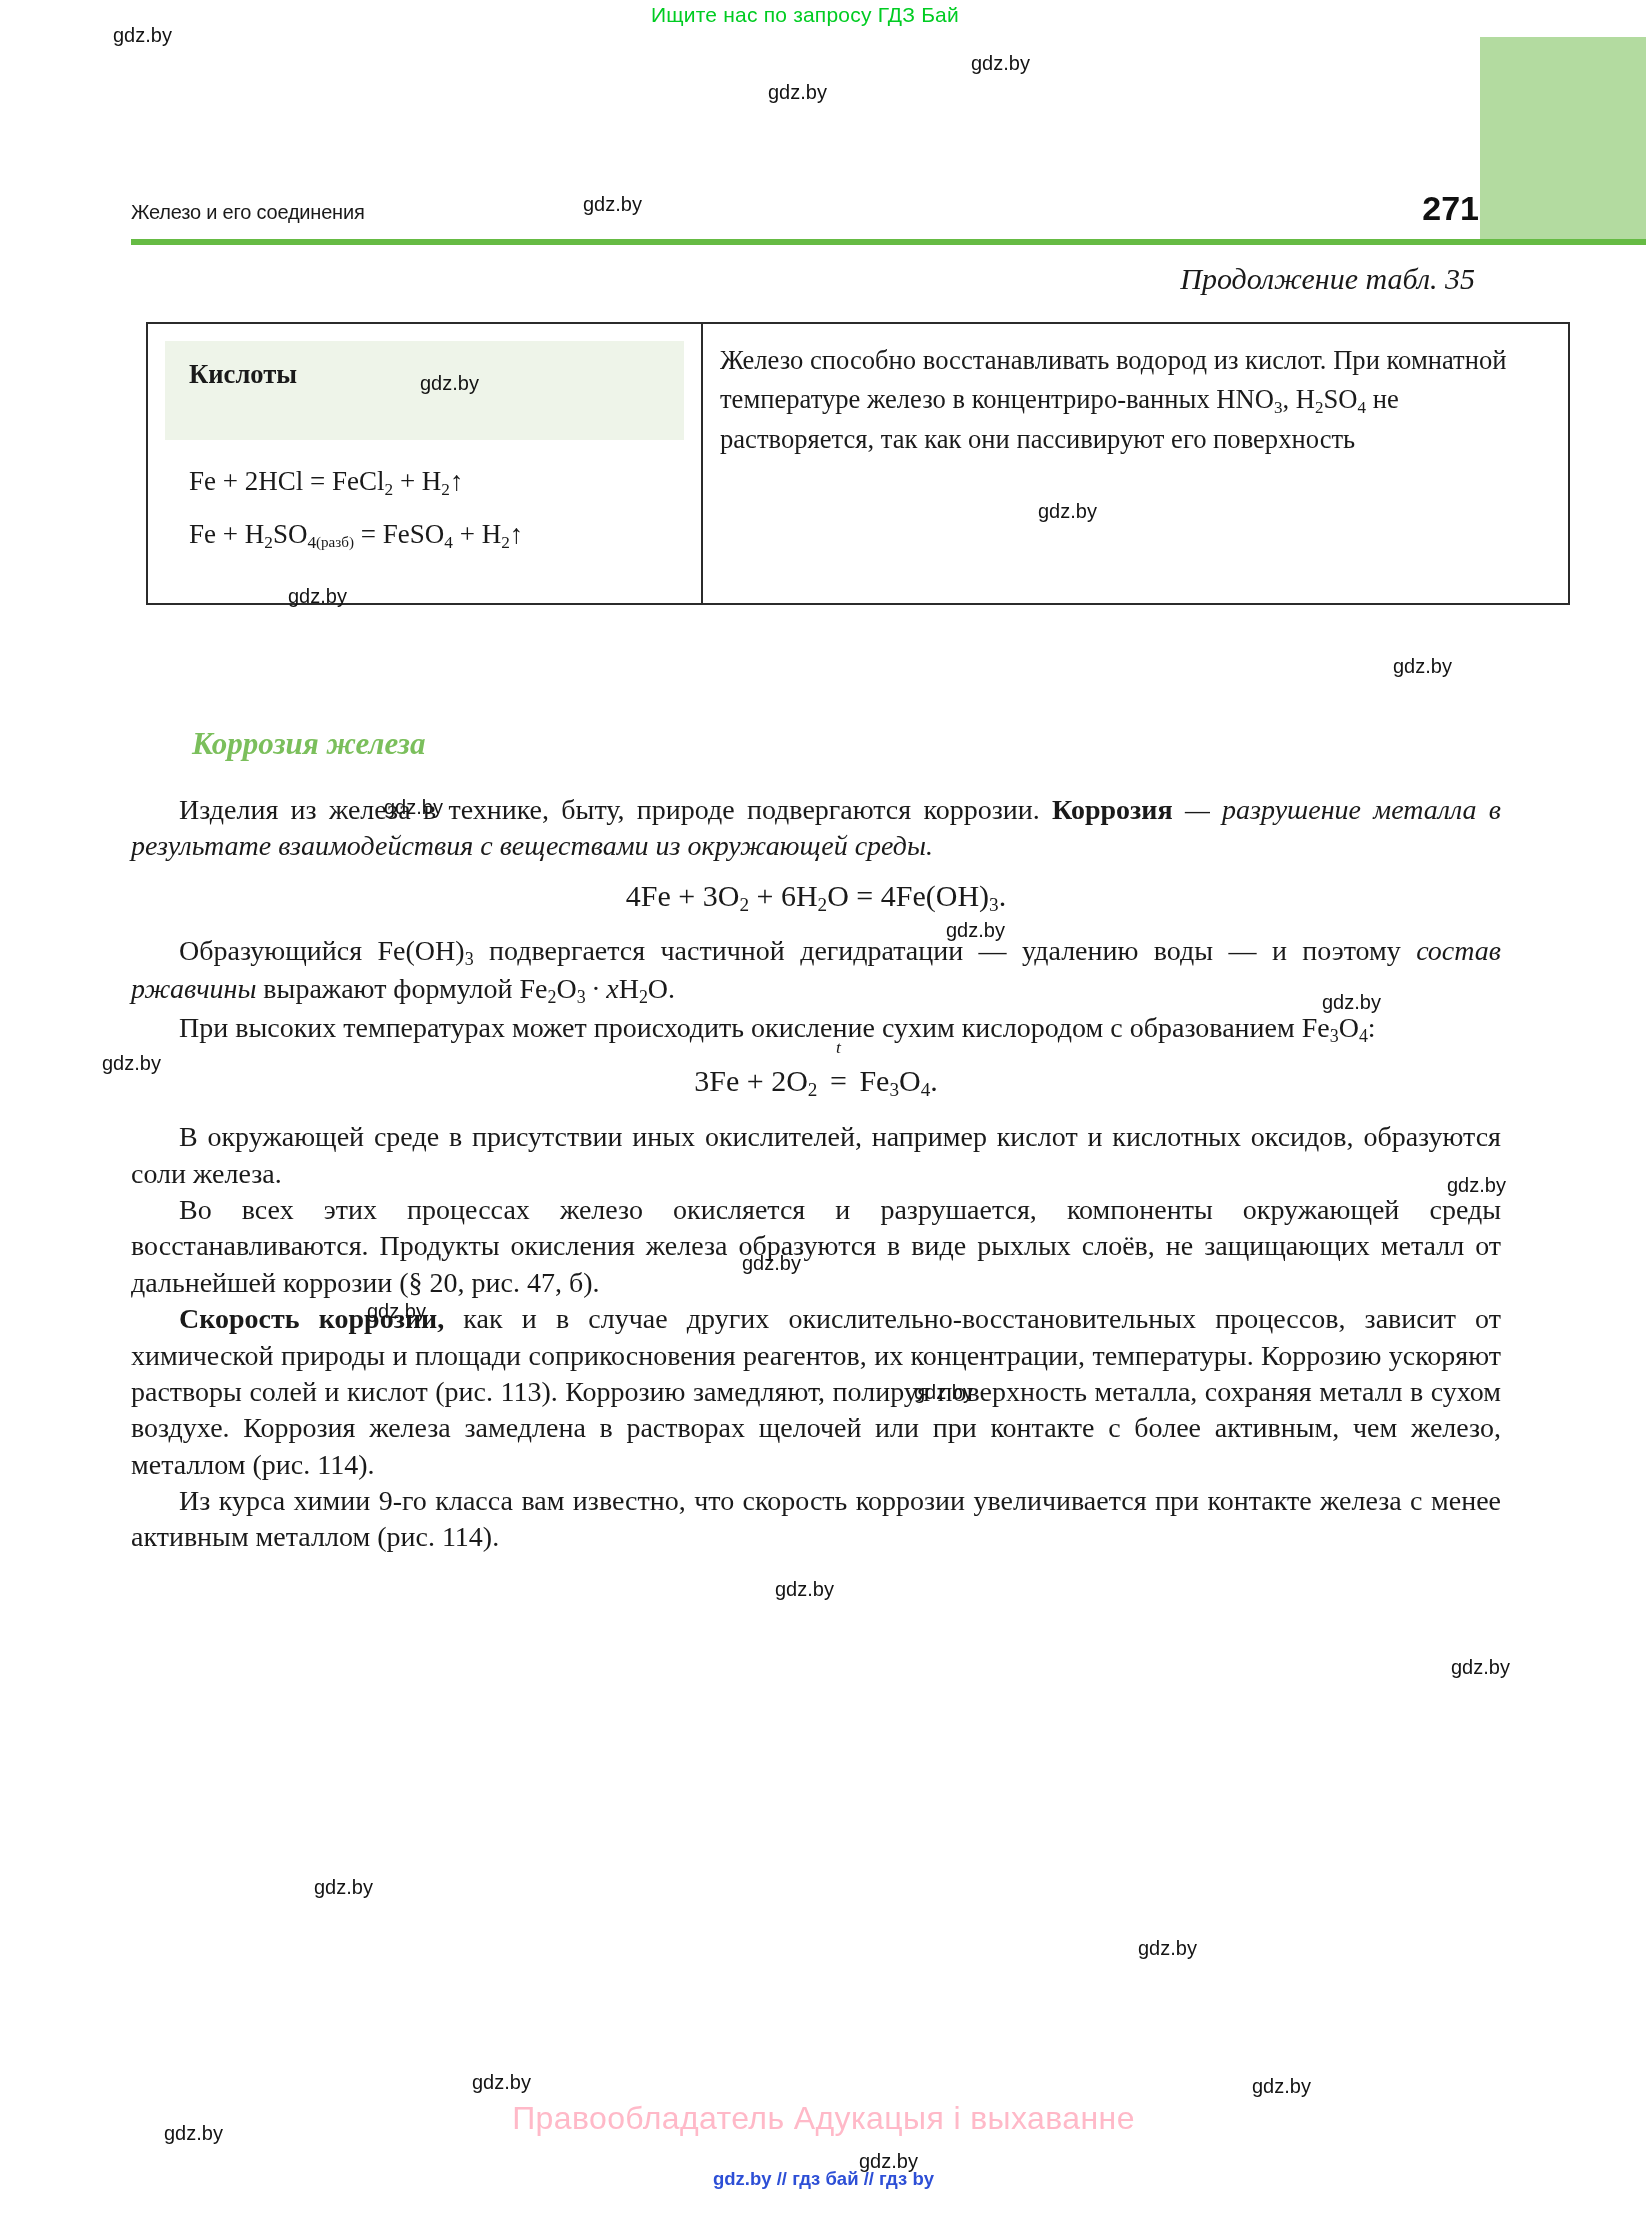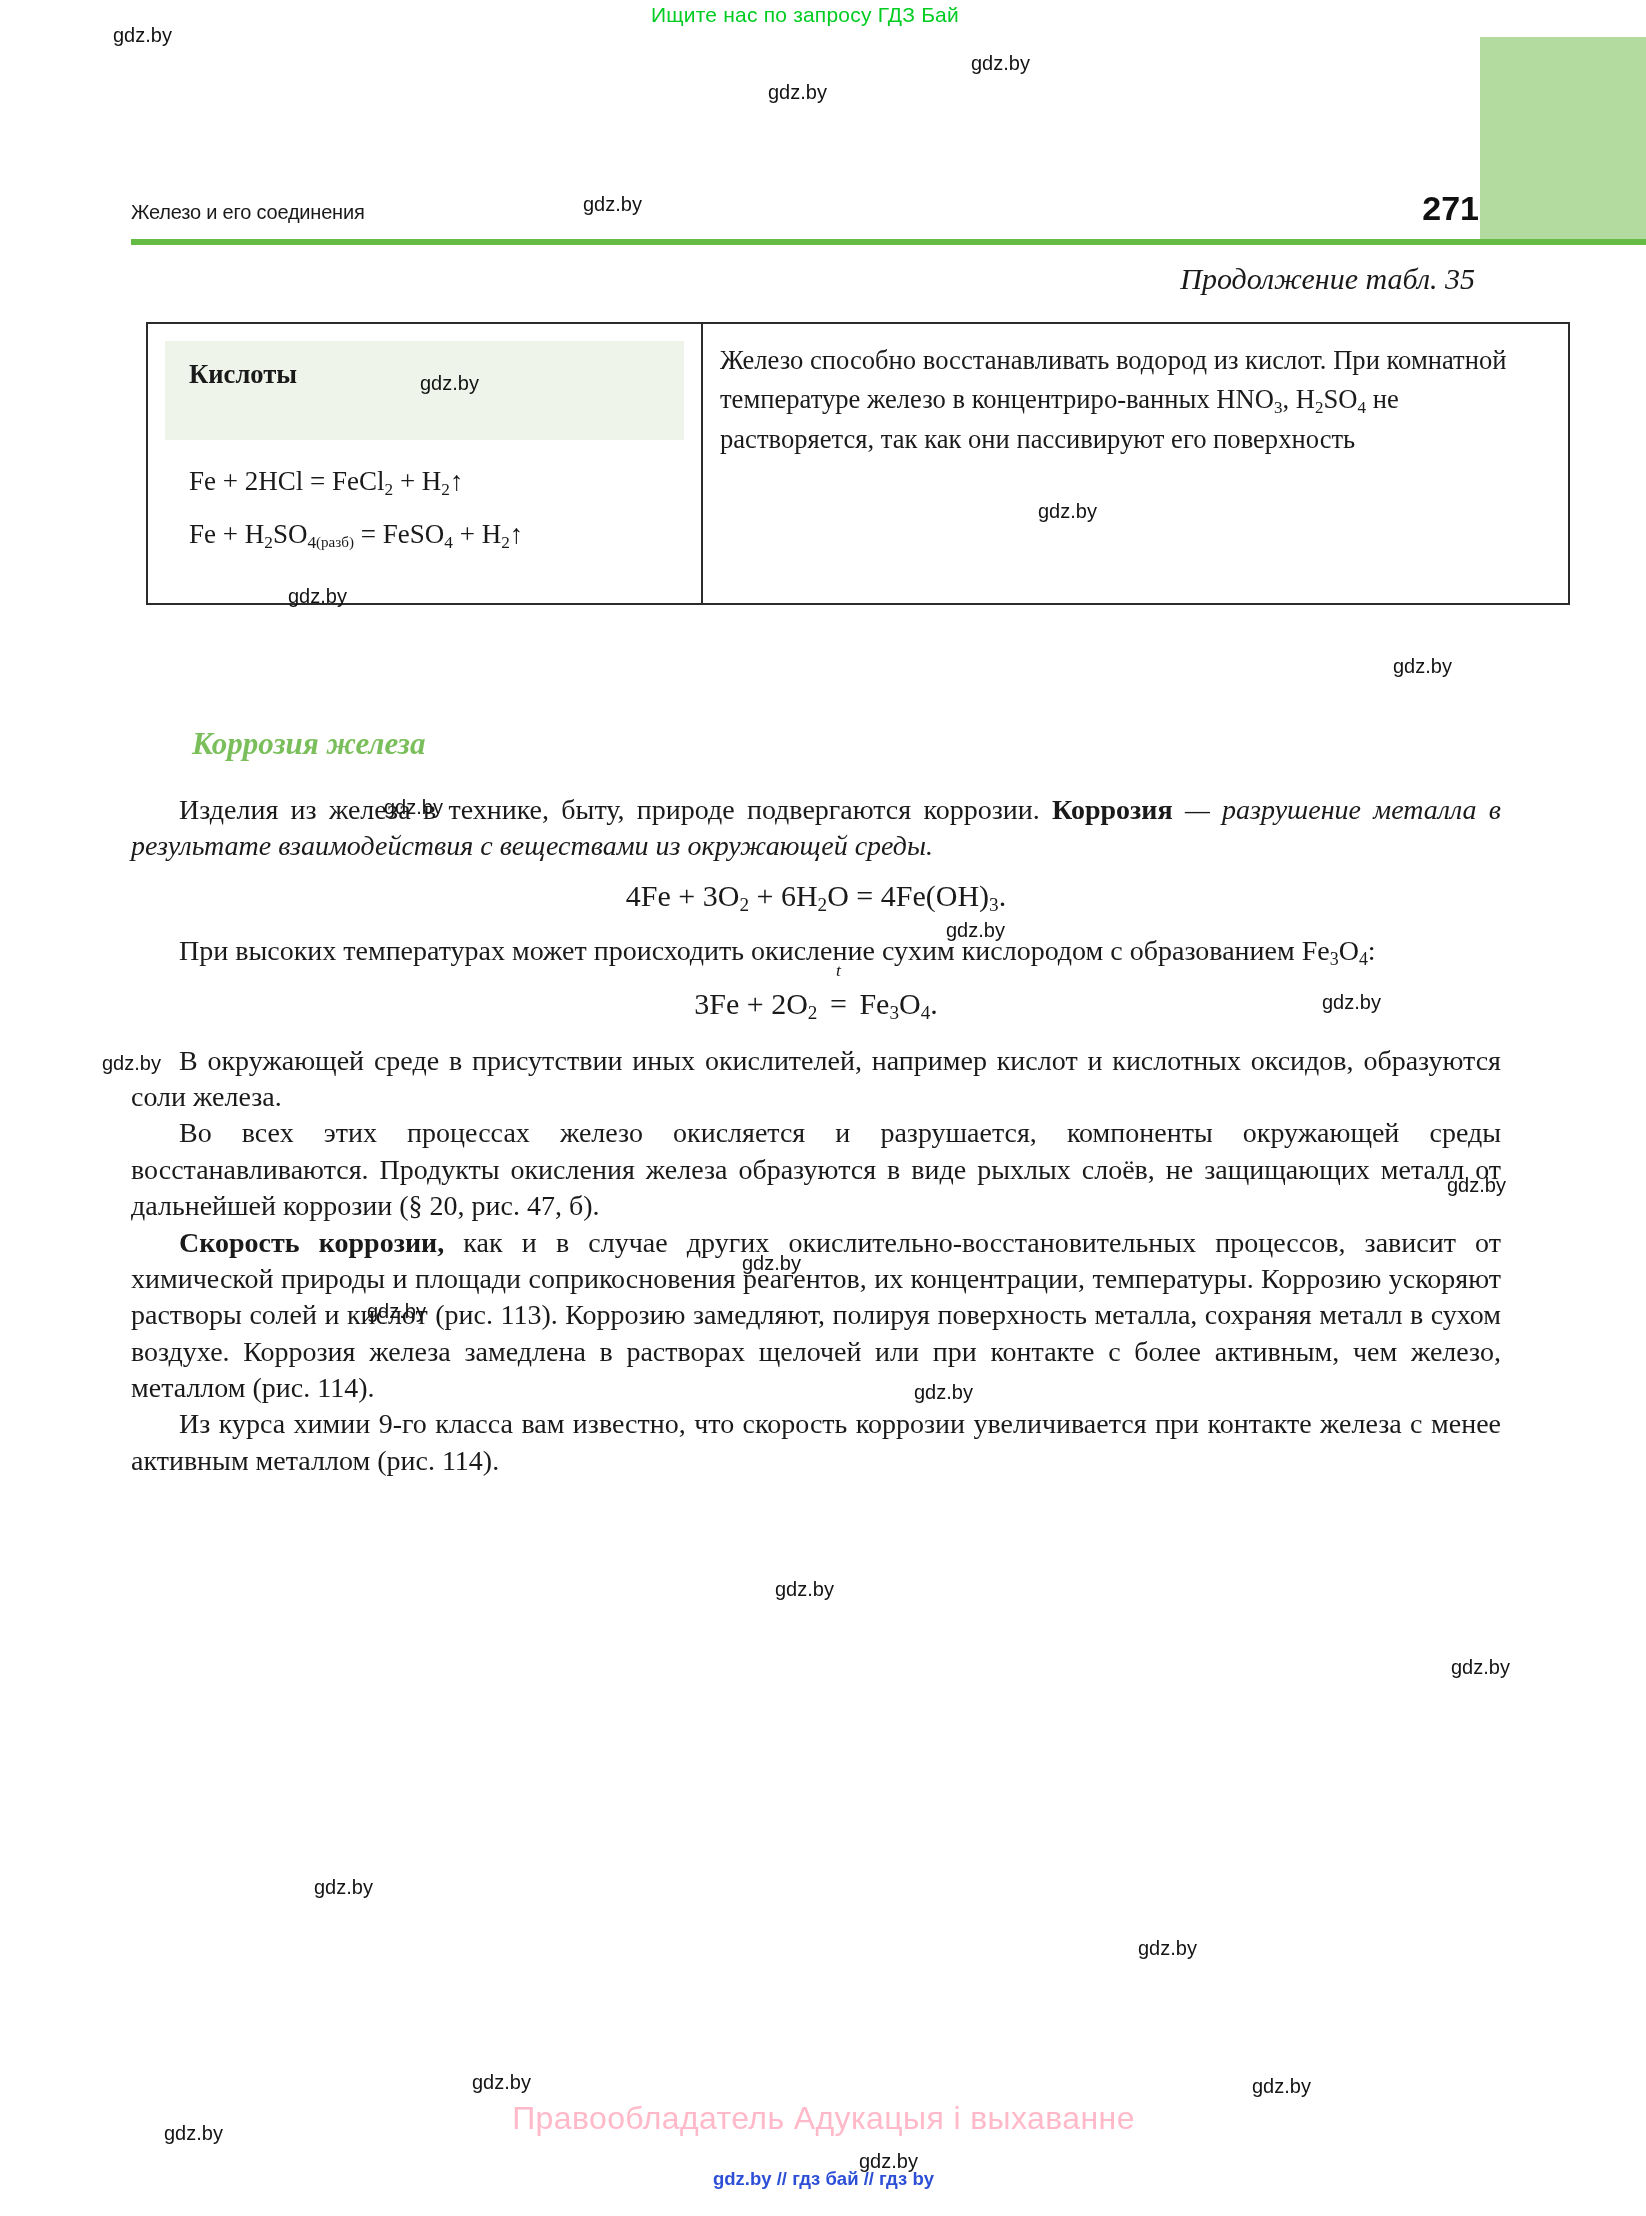--- a/index.html
+++ b/index.html
@@ -240,20 +240,21 @@
 </table>
 
 <div class="section-heading">Коррозия железа</div>
 
 <div class="body-text">
   <p class="indent">Изделия из железа в технике, быту, природе подвергаются коррозии. <b class="rm">Коррозия</b> <i class="it">— разрушение металла в результате взаимодействия с веществами из окружающей среды.</i></p>
 
 
   <p class="eq-line">4Fe + 3O<sub>2</sub> + 6H<sub>2</sub>O = 4Fe(OH)<sub>3</sub>.</p>
 
+  <p class="indent">Образующийся Fe(OH)<sub>3</sub> подвергается частичной дегидратации — удалению воды — и поэтому <i class="it">состав ржавчины</i> выражают формулой Fe<sub>2</sub>O<sub>3</sub> · <i class="it">x</i>H<sub>2</sub>O.</p>
 
   <p class="indent">При высоких температурах может происходить окисление сухим кислородом с образованием Fe<sub>3</sub>O<sub>4</sub>:</p>
 
   <p class="eq-line eq-line2">3Fe + 2O<sub>2</sub> <span class="t-eq"><span class="tchar">t</span>=</span> Fe<sub>3</sub>O<sub>4</sub>.</p>
 
   <p class="indent">В окружающей среде в присутствии иных окислителей, например кислот и кислотных оксидов, образуются соли железа.</p>
 
   <p class="indent">Во всех этих процессах железо окисляется и разрушается, компоненты окружающей среды восстанавливаются. Продукты окисления железа образуются в виде рыхлых слоёв, не защищающих металл от дальнейшей коррозии (§ 20, рис. 47, б).</p>
 
   <p class="indent"><b class="rm">Скорость коррозии,</b> как и в случае других окислительно-восстановительных процессов, зависит от химической природы и площади соприкосновения реагентов, их концентрации, температуры. Коррозию ускоряют растворы солей и кислот (рис. 113). Коррозию замедляют, полируя поверхность металла, сохраняя металл в сухом воздухе. Коррозия железа замедлена в растворах щелочей или при контакте с более активным, чем железо, металлом (рис. 114).</p>

